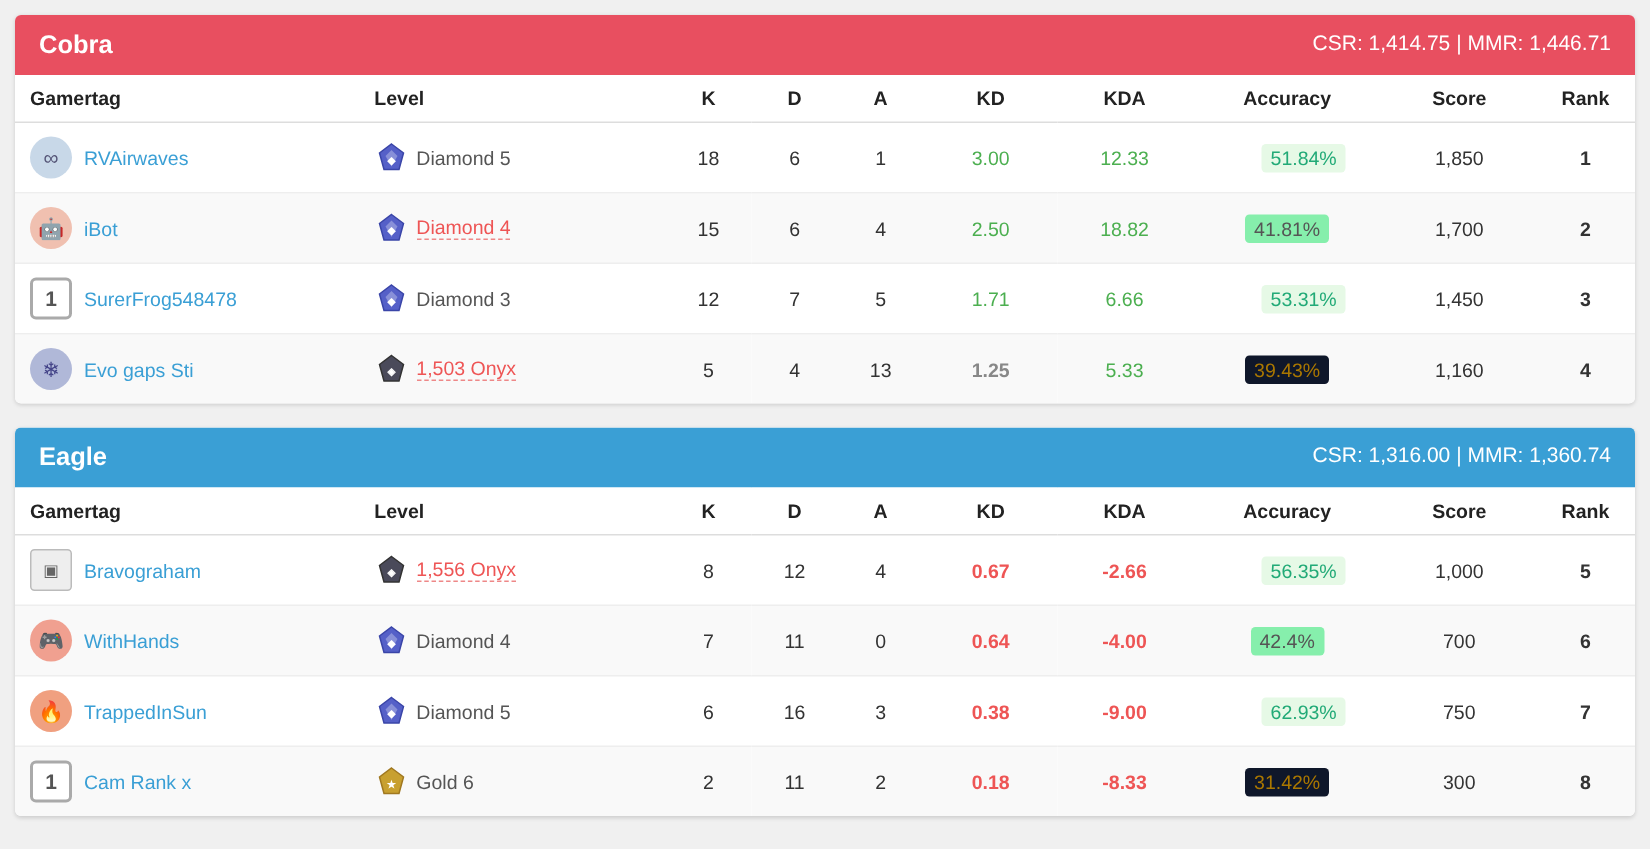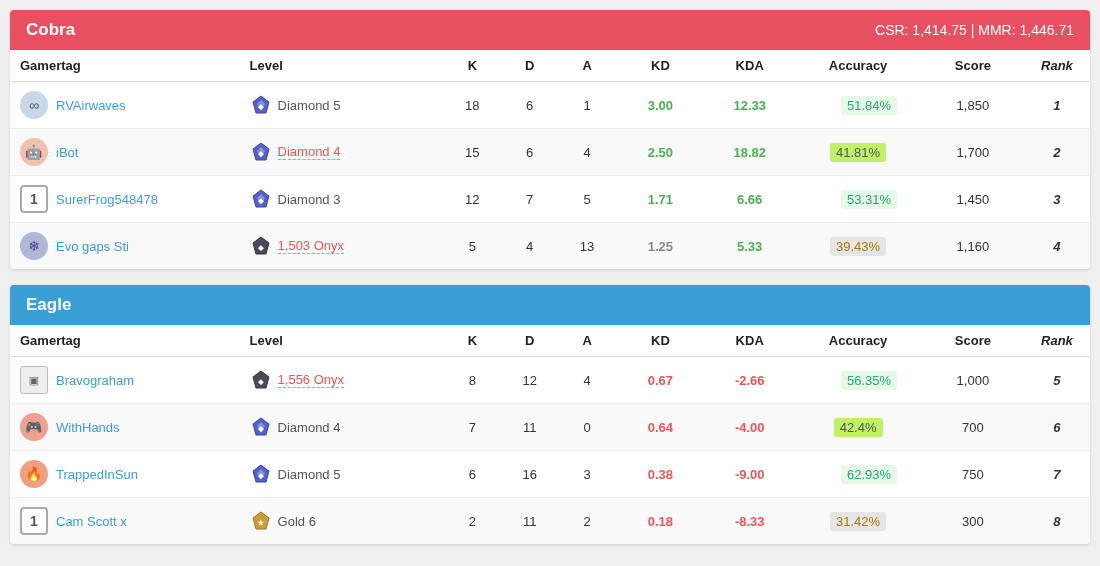--- a/index.html
+++ b/index.html
@@ -12,21 +12,21 @@
     }
     .team-block {
       background: #fff;
       margin-bottom: 16px;
       border-radius: 4px;
       overflow: hidden;
       box-shadow: 0 1px 3px rgba(0,0,0,0.15);
     }
     .team-header {
       display: flex;
-      align-items: center;
+      align-items: flex-start;
       justify-content: space-between;
       padding: 10px 16px;
       color: #fff;
       font-size: 16px;
       font-weight: bold;
     }
     .team-header.cobra { background: #e84f60; }
     .team-header.eagle { background: #3a9fd5; }
     .team-name { font-size: 17px; }
     .team-csr { font-size: 14px; font-weight: normal; margin-left: 34px; }
@@ -66,35 +66,35 @@
       display: inline-flex;
       align-items: center;
       justify-content: center;
       flex-shrink: 0;
     }
     .level-text {
       font-size: 13px;
       color: #555;
     }
     .level-text.underline { border-bottom: 1px dashed #e88; color: #e55; }
-    .kd-positive { color: #4caf50; font-weight: bold; }
+    .kd-positive { color: #4caf50; font-weight: normal; }
     .kd-negative { color: #e55; font-weight: bold; }
     .kd-neutral { color: #888; font-weight: bold; }
     .acc-high { background: #e6f9e6; color: #2a7; padding: 2px 6px; border-radius: 3px; margin-left: 22px; }
-    .acc-low { background: #e5e5e5; color: #a70; padding: 2px 6px; border-radius: 3px; text-align: center; }
-    .acc-mid { background: #bef264; color: #555; padding: 2px 6px; border-radius: 3px; }
+    .acc-low { background: #0f172a; color: #a70; padding: 2px 6px; border-radius: 3px; text-align: center; }
+    .acc-mid { background: #86efac; color: #555; padding: 2px 6px; border-radius: 3px; }
     .rank-cell { font-weight: bold; color: #333; text-align: center; }
     .col-gamertag { width: 180px; }
     .col-level { width: 160px; }
     .col-k, .col-d, .col-a { width: 45px; text-align: center; }
     .col-kd { width: 70px; text-align: center; }
     .col-kda { width: 70px; text-align: center; }
     .col-acc { width: 100px; text-align: center; }
     .col-score { width: 80px; text-align: center; margin-top: 43px; }
-    .col-rank { width: 50px; text-align: center; font-style: italic; }
+    .col-rank { width: 50px; text-align: center; }
     .gamertag-cell { display: flex; align-items: center; gap: 8px; }
   </style>
 </head>
 <body>
 
 <div id="app">
   <div class="team-block">
     <div class="team-header cobra">
       <span class="team-name">Cobra</span>
       <span class="team-csr">CSR: 1,414.75 | MMR: 1,446.71</span>
@@ -231,20 +231,21 @@
           <td class="rank-cell col-rank">4</td>
         </tr>
 
       </tbody>
     </table>
   </div>
 
   <div class="team-block">
     <div class="team-header eagle">
       <span class="team-name">Eagle</span>
+      <span class="team-csr">CSR: 1,316.00 | MMR: 1,360.74</span>
     </div>
     <table>
       <thead>
         <tr>
           <th class="col-gamertag">Gamertag</th>
           <th class="col-level">Level</th>
           <th class="col-k num">K</th>
           <th class="col-d num">D</th>
           <th class="col-a num">A</th>
           <th class="col-kd num">KD</th>
@@ -339,21 +340,21 @@
           <td class="num col-kda"><span class="kd-negative">-9.00</span></td>
           <td class="num col-acc"><span class="acc-high">62.93%</span></td>
           <td class="num col-score">750</td>
           <td class="rank-cell col-rank">7</td>
         </tr>
 
         <tr style="background:#f9f9f9">
           <td class="col-gamertag">
             <div class="gamertag-cell">
               <div style="width:28px;height:28px;border:2px solid #aaa;border-radius:4px;display:flex;align-items:center;justify-content:center;font-size:14px;font-weight:bold;color:#555;background:#fff;">1</div>
-              <a class="gamertag-link" href="#">Cam Scott x</a>
+              <a class="gamertag-link" href="#">Cam Rank x</a>
             </div>
           </td>
           <td class="col-level">
             <div class="level-cell">
               <span class="level-icon">
                   <svg viewBox="0 0 22 22" width="22" height="22">
       <path d="M11 2 L19 8 L16 19 L6 19 L3 8 Z" fill="#c8a030" stroke="#a07820" stroke-width="1"></path>
       <text x="11" y="15" text-anchor="middle" font-size="7" fill="white" font-weight="bold">★</text>
     </svg>
                 </span>

